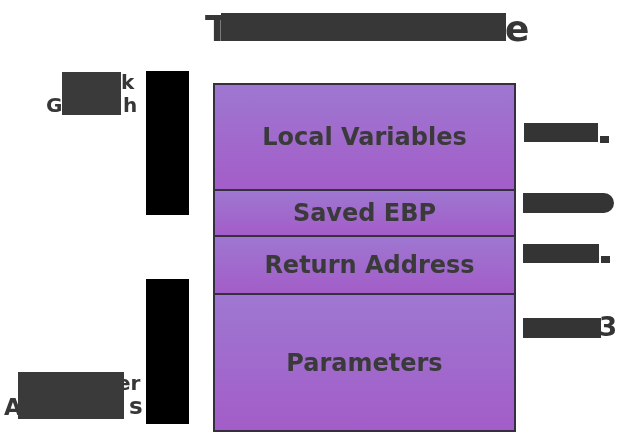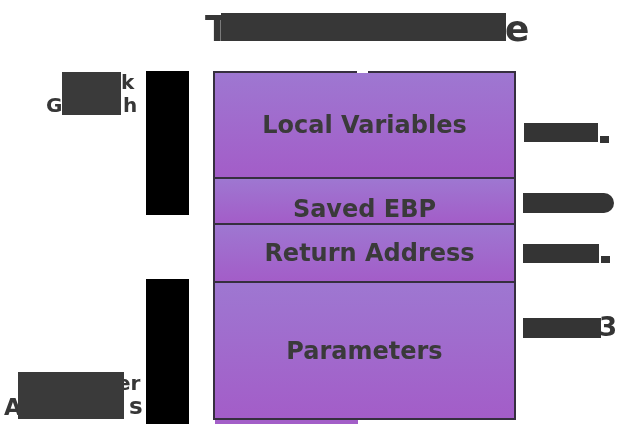--- a/index.html
+++ b/index.html
@@ -21,30 +21,30 @@
   .growth-g{left:46px;top:93px;font-size:20px;}
   .growth-h{left:123px;top:93px;font-size:20px;}
   .growth-redact{left:62px;top:72px;width:59px;height:43px;background:#3a3a3a;}
 
   .addr-a{left:4px;top:394px;font-size:23px;z-index:1;}
   .addr-er{left:117px;top:371px;font-size:20px;}
   .addr-s{left:129px;top:393px;font-size:23px;}
   .addr-redact{left:18px;top:372px;width:106px;height:47px;background:#3a3a3a;z-index:2;}
 
   .stack-box{
-    position:absolute;left:213px;top:71px;width:303px;height:349px;
+    position:absolute;left:213px;top:83px;width:303px;height:349px;
     border:2px solid #362f3f;box-sizing:border-box;display:flex;flex-direction:column;
   }
   .frame{
     box-sizing:border-box;display:flex;align-items:center;justify-content:center;
     background:linear-gradient(180deg,#9e77d1 0%,#a35dc8 100%);
     color:#3a3a3a;font-weight:bold;font-size:24px;
   }
   .f1{height:106px;border-bottom:2px solid #362f3f;}
-  .f2{height:46px;border-bottom:2px solid #362f3f;align-items:flex-end;}
+  .f2{height:46px;border-bottom:2px solid #362f3f;}
   .f3{height:58px;border-bottom:2px solid #362f3f;padding-left:10px;}
   .f4{height:135px;}
   .notch{position:absolute;left:357px;top:70px;width:11px;height:3px;background:#ffffff;z-index:5;}
   .strip{position:absolute;left:215px;top:420px;width:143px;height:4px;background:#a35fc8;}
 
   .side-redact{position:absolute;background:#343434;}
   .sr1{left:524px;top:123px;width:74px;height:19px;}
   .sr1-foot{left:600px;top:136px;width:9px;height:7px;}
   .sr2{left:523px;top:193px;width:91px;height:20px;border-radius:0 10px 10px 0;}
   .sr3{left:523px;top:244px;width:76px;height:19px;}

